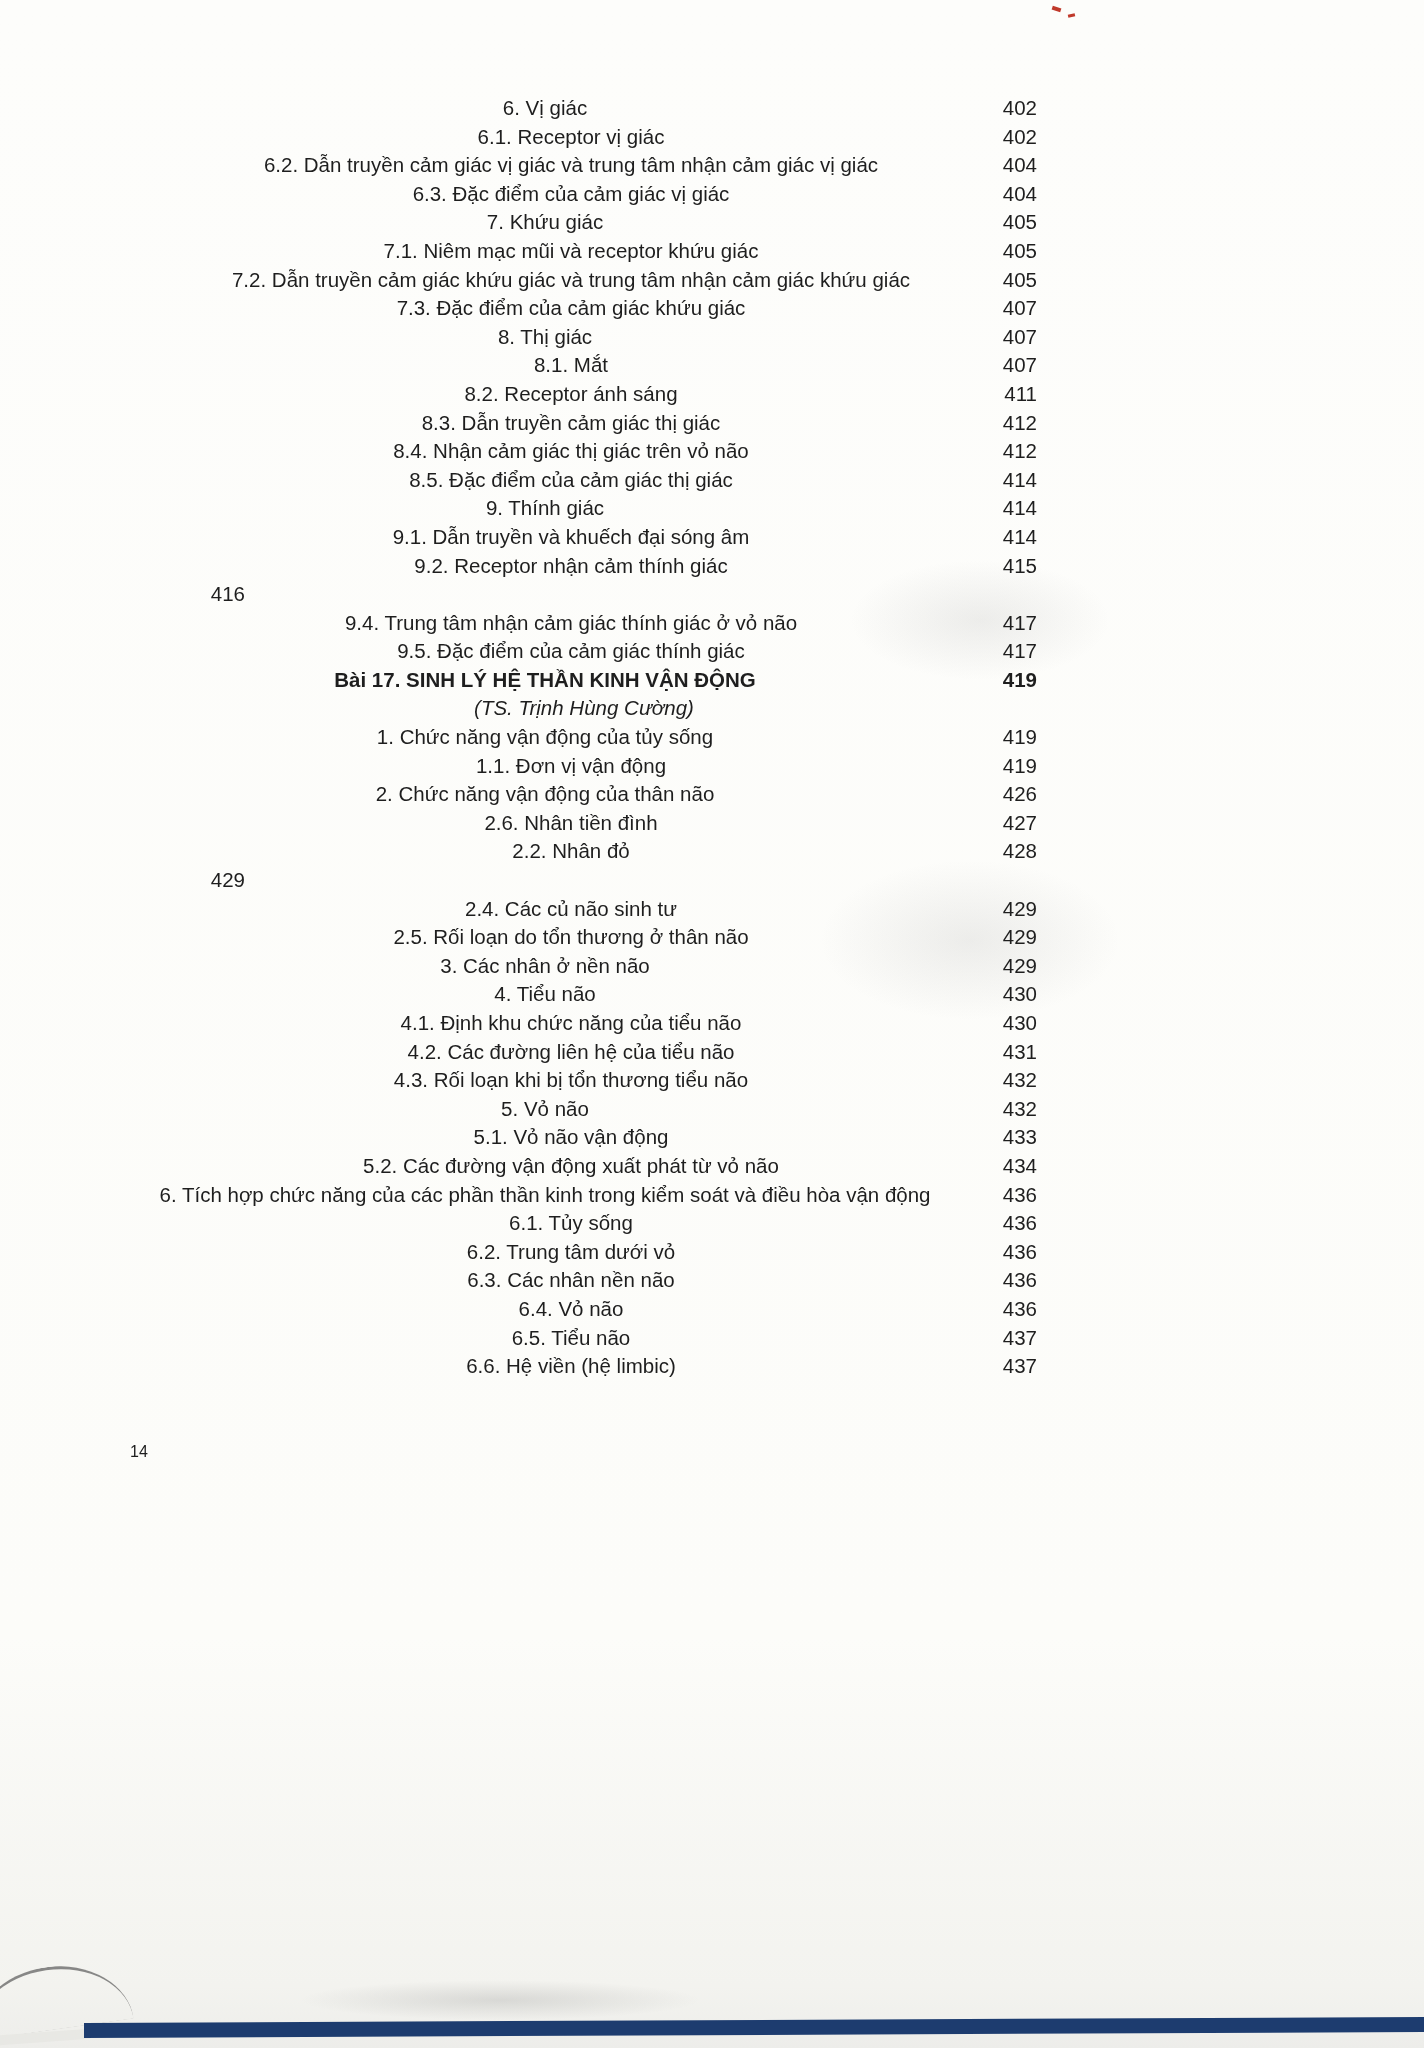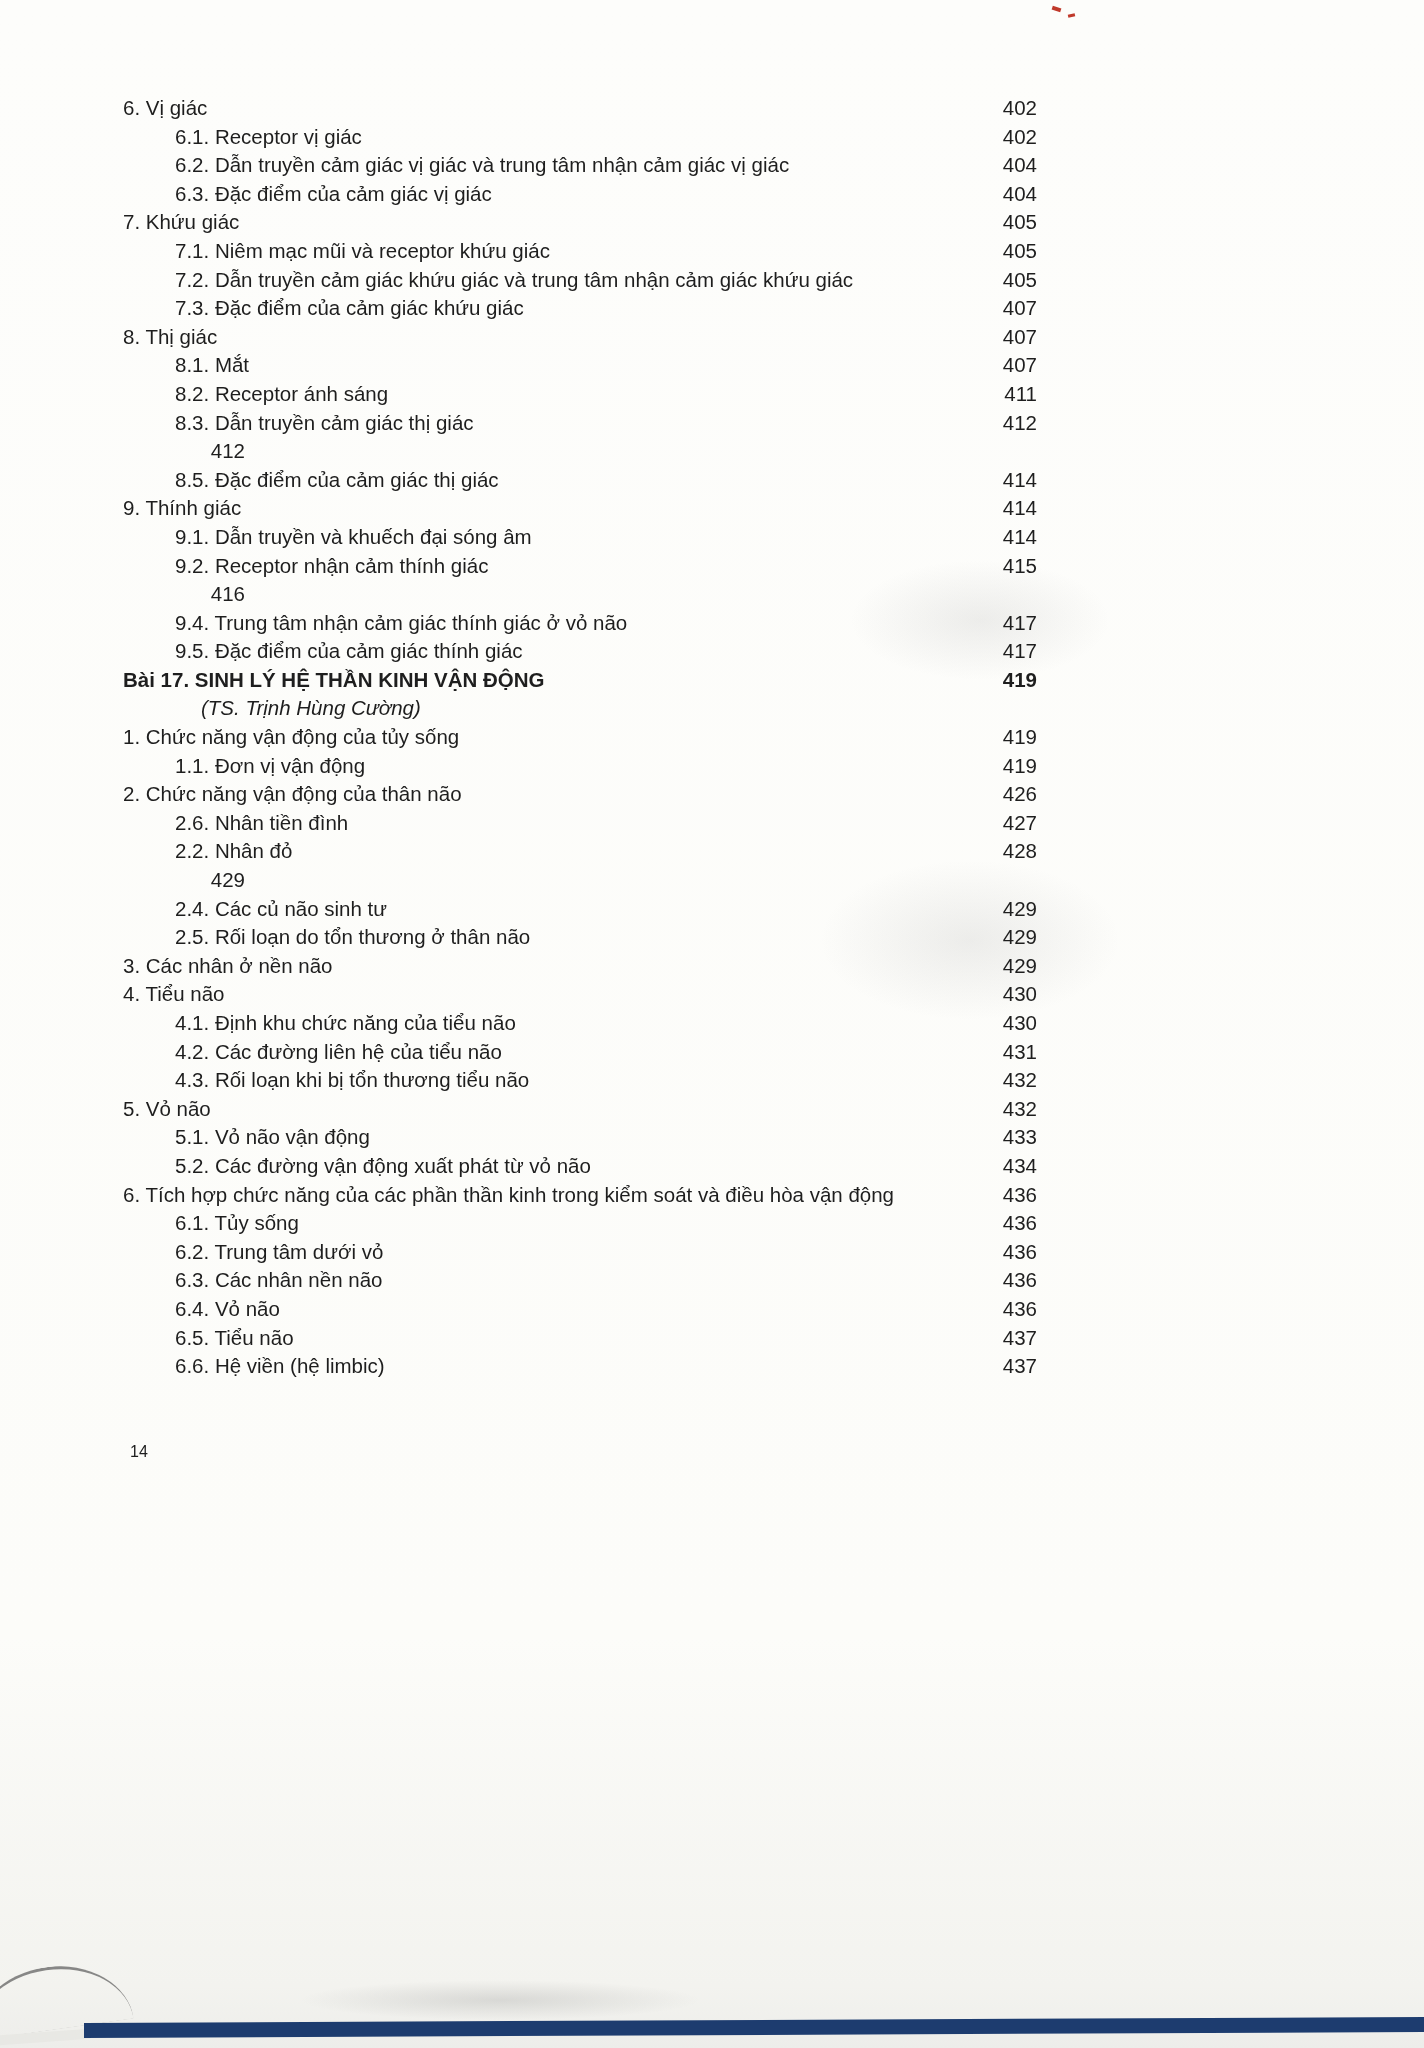--- a/index.html
+++ b/index.html
@@ -33,21 +33,21 @@
     top: 94px;
     left: 123px;
     width: 914px;
   }
   .toc-row {
     display: flex;
     align-items: baseline;
     font-size: 20.5px;
     line-height: 28.6px;
   }
-  .toc-label { flex: 1 1 auto; }
+  .toc-label { flex: 1 1 auto; text-align: center; }
   .toc-page {
     flex: 0 0 auto;
     min-width: 56px;
     margin-left: 14px;
     text-align: right;
     white-space: nowrap;
   }
   .indent-0 { padding-left: 0; }
   .indent-1 { padding-left: 52px; }
   .indent-2 { padding-left: 78px; }
@@ -166,20 +166,21 @@
     <span class="toc-label">8.2. Receptor ánh sáng</span>
     <span class="toc-page">411</span>
   </div>
 
   <div class="toc-row indent-1">
     <span class="toc-label">8.3. Dẫn truyền cảm giác thị giác</span>
     <span class="toc-page">412</span>
   </div>
 
   <div class="toc-row indent-1">
+    <span class="toc-label">8.4. Nhận cảm giác thị giác trên vỏ não</span>
     <span class="toc-page">412</span>
   </div>
 
   <div class="toc-row indent-1">
     <span class="toc-label">8.5. Đặc điểm của cảm giác thị giác</span>
     <span class="toc-page">414</span>
   </div>
 
   <div class="toc-row indent-0">
     <span class="toc-label">9. Thính giác</span>

